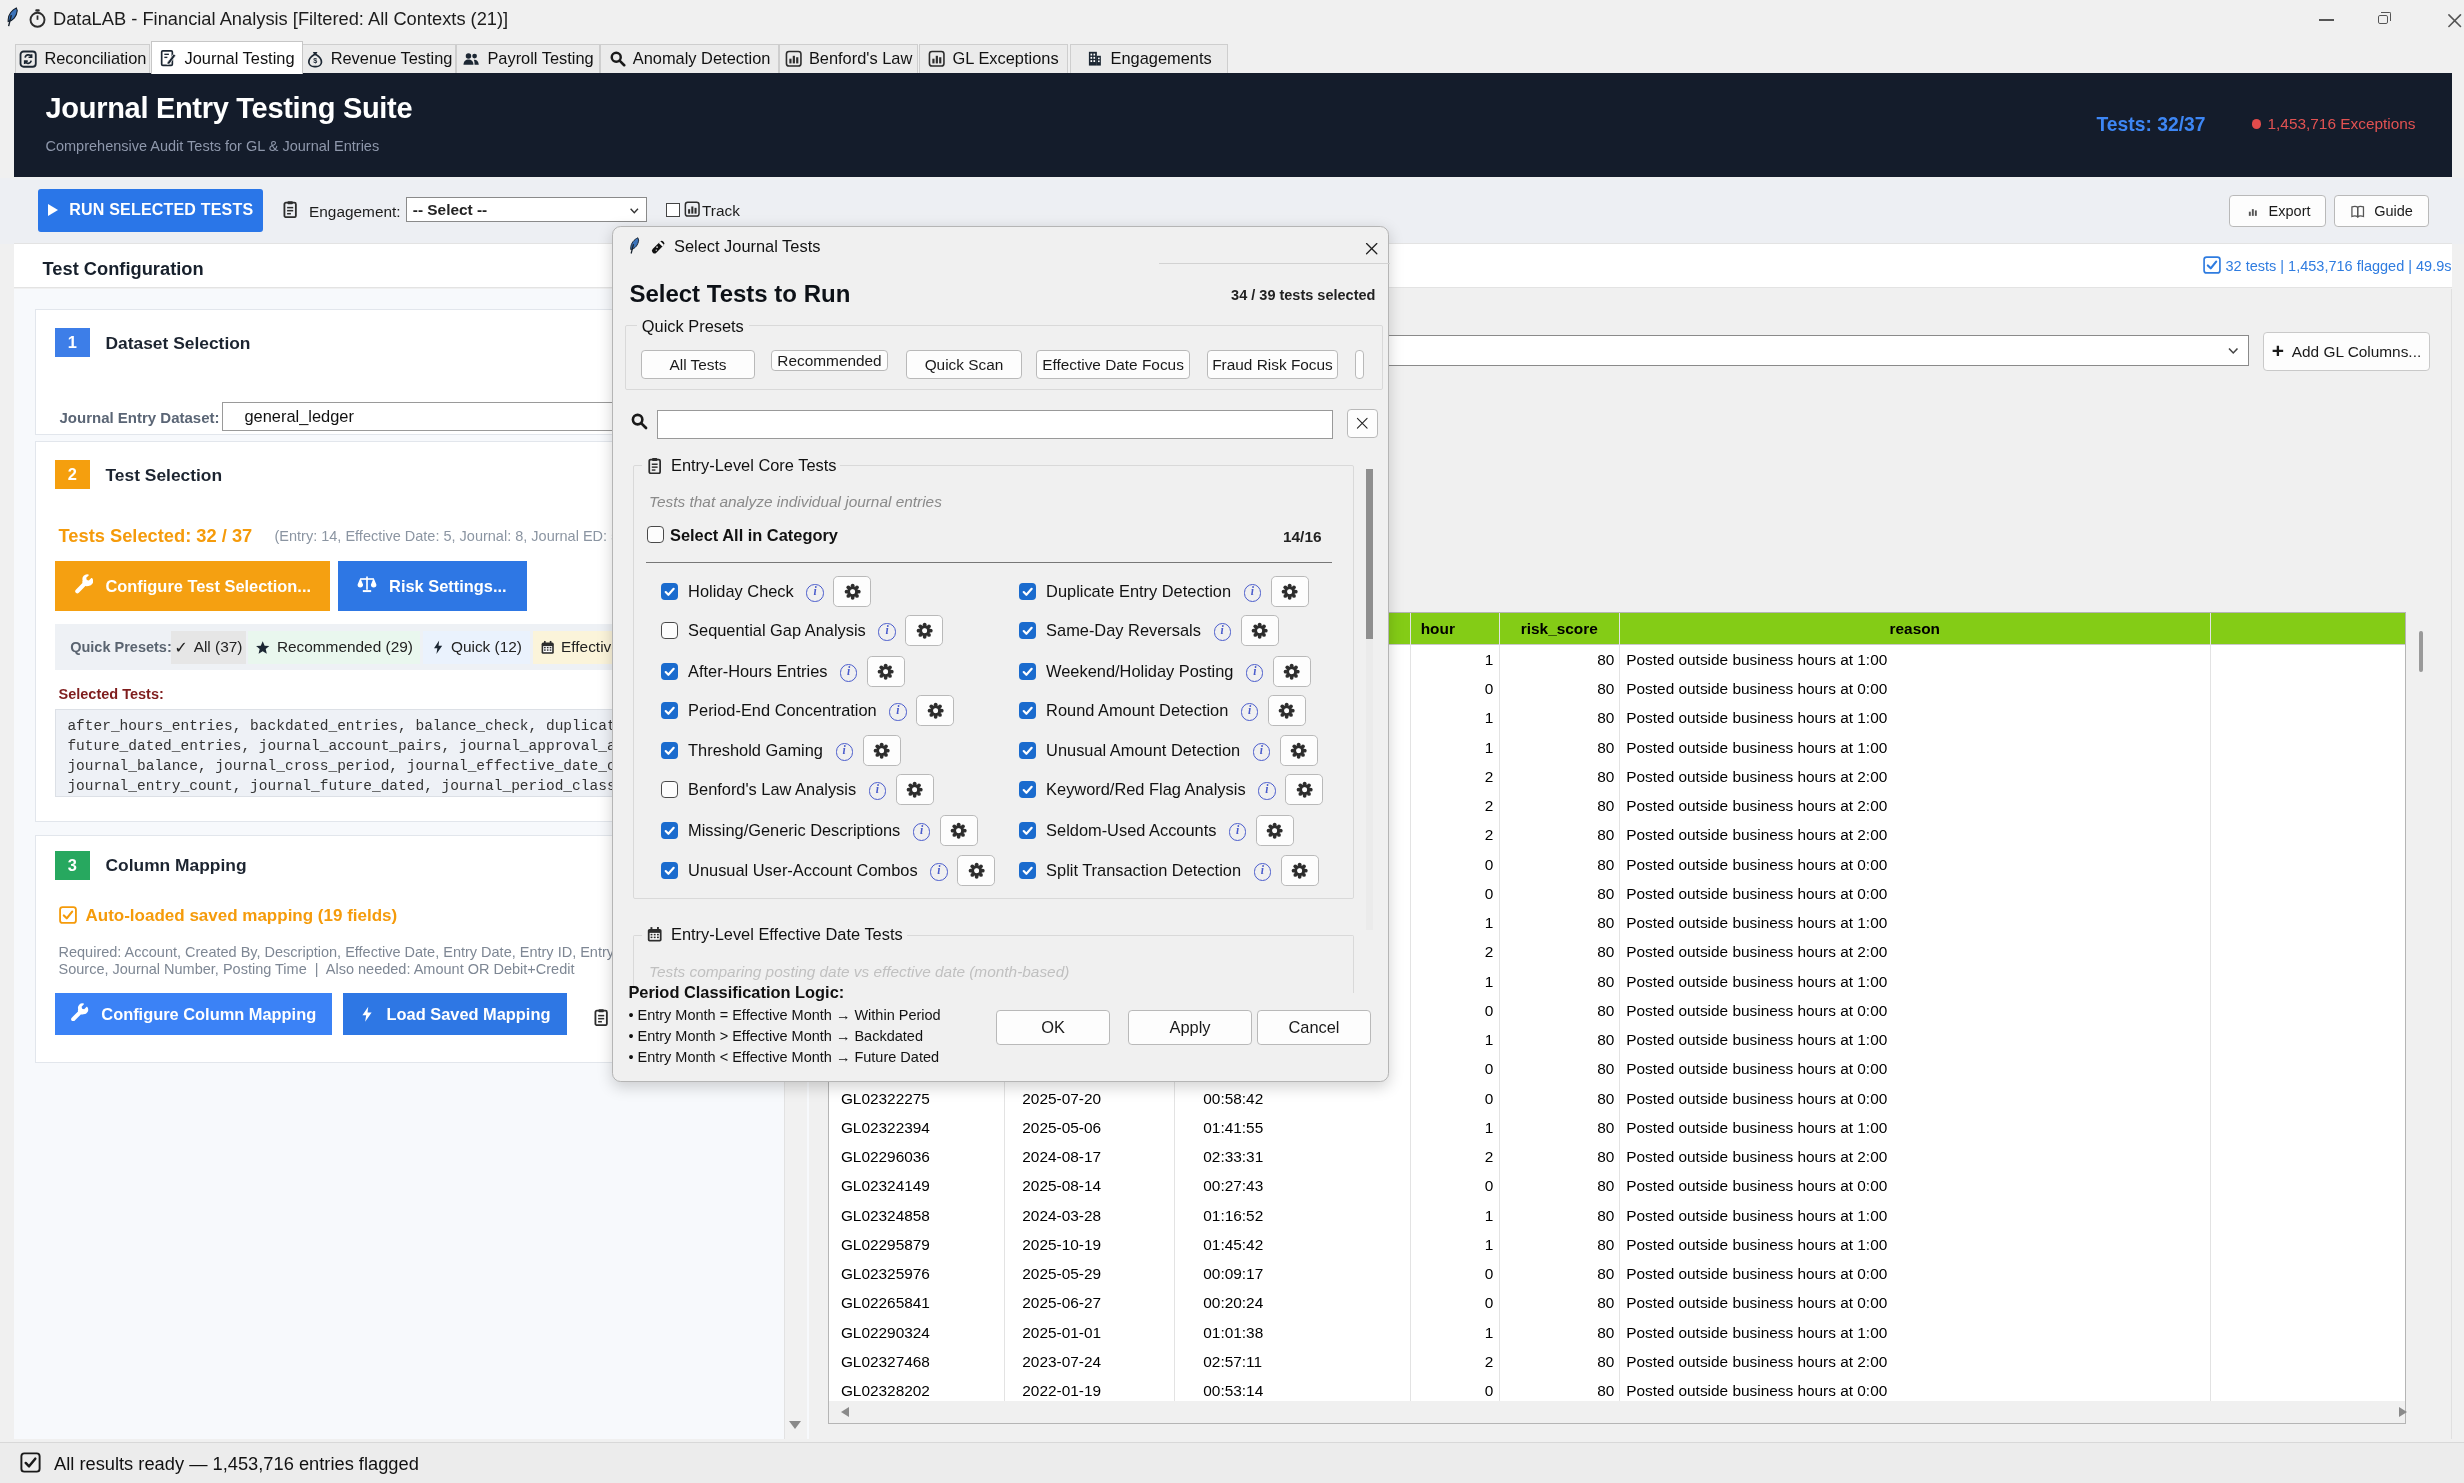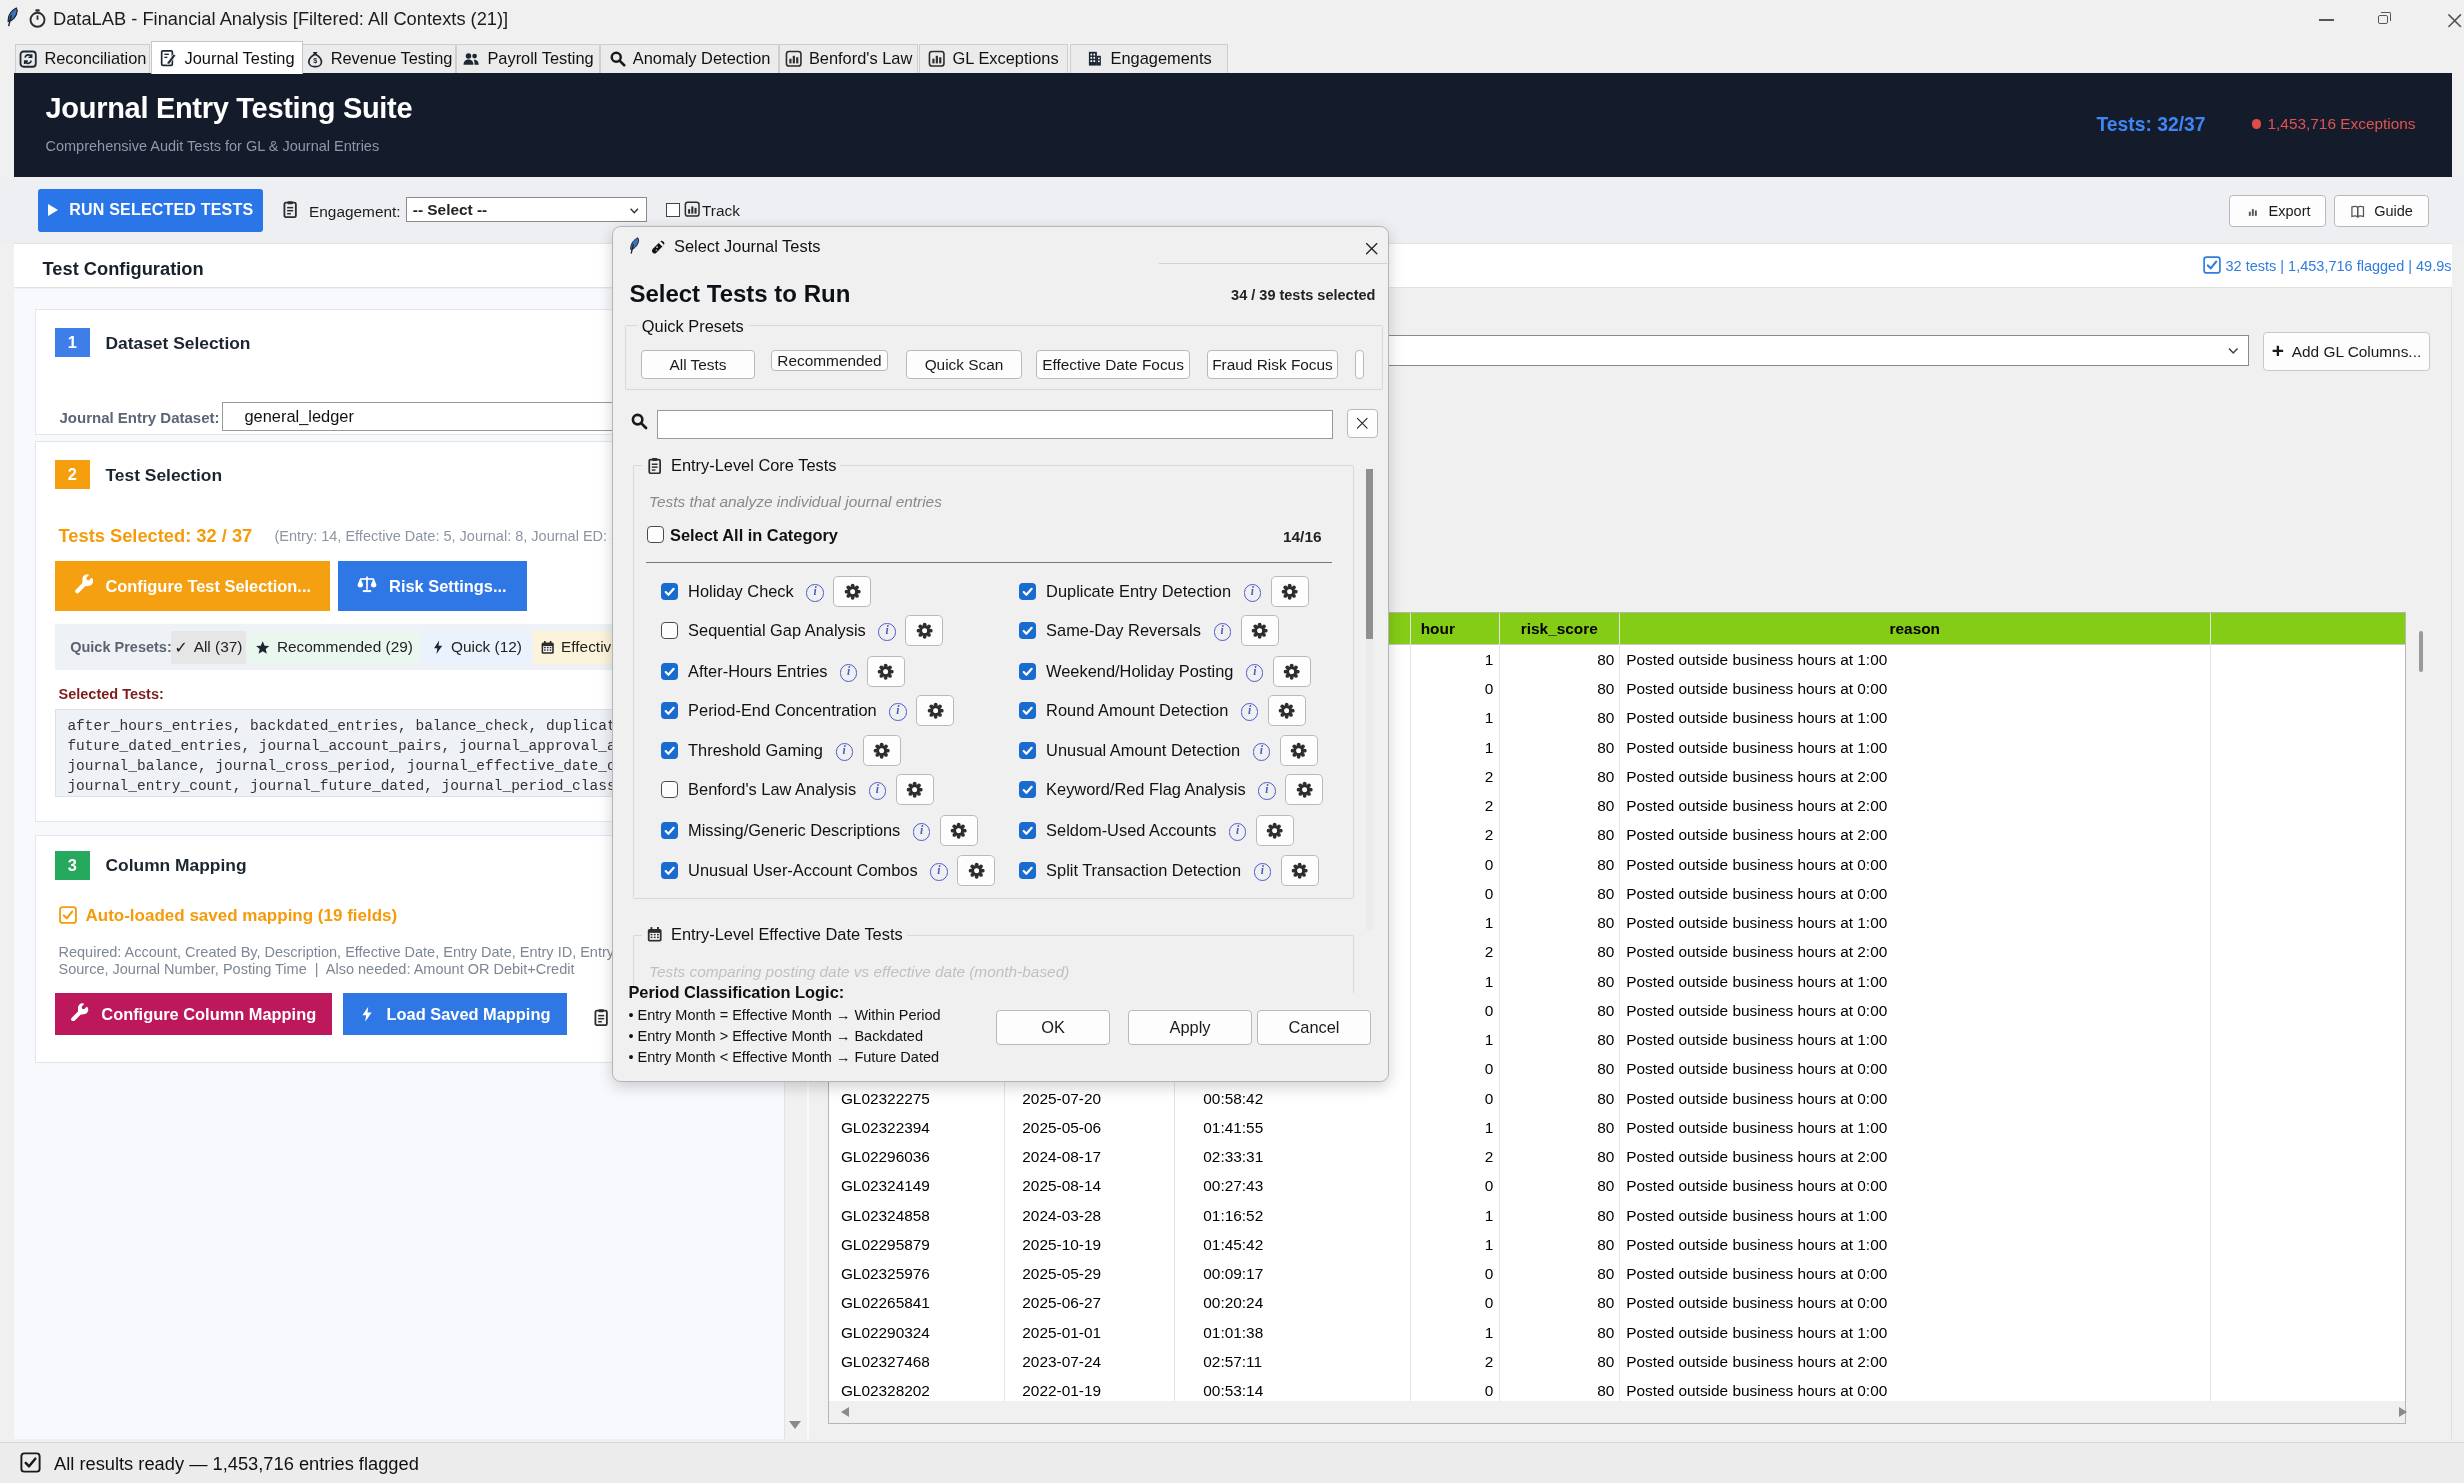--- a/index.html
+++ b/index.html
@@ -236,21 +236,21 @@
 </div>
 <div class="abs" style="left:21px;top:546px;width:743px;height:228px;background:#fff;border:1px solid #e2e6ec">
 <div class="abs" style="left:19.3px;top:15.4px;width:35px;height:29px;background:#27a85f;color:#fff;font-weight:bold;font-size:16.4px;display:flex;align-items:center;justify-content:center">3</div>
 <div class="abs" style="left:70px;top:19.3px;font-size:17.4px;font-weight:bold;color:#1c2430">Column Mapping</div>
 <div class="abs" style="left:22px;top:69px"><svg width="20" height="20" viewBox="0 0 24 24">
           <rect x="2.5" y="2.5" width="19" height="19" rx="3" fill="none" stroke="#f59b0b" stroke-width="2.2"></rect>
           <path d="M7 12.5 L10.5 16 L17 8" fill="none" stroke="#f59b0b" stroke-width="2.6" stroke-linecap="round" stroke-linejoin="round"></path>
         </svg></div>
 <div class="abs" style="left:50px;top:70px;font-size:17px;font-weight:bold;color:#f59b0b">Auto-loaded saved mapping (19 fields)</div>
 <div class="abs" style="left:23px;top:108px;font-size:14.5px;color:#7e8794;line-height:17px">Required: Account, Created By, Description, Effective Date, Entry Date, Entry ID, Entry<br>Source, Journal Number, Posting Time&nbsp; |&nbsp; Also needed: Amount OR Debit+Credit</div>
-<div class="abs" style="left:19.3px;top:157px;width:277px;height:42px;background:#be185d;display:flex;align-items:center;justify-content:center;gap:12.6px">
+<div class="abs" style="left:19.3px;top:157px;width:277px;height:42px;background:#3b82f6;display:flex;align-items:center;justify-content:center;gap:12.6px">
         <span><svg width="18.3" height="18.3" viewBox="0 0 24 24">
             <path d="M22.7 5.3c-.2-.5-.8-.6-1.2-.2l-3 3-2.6-.7-.7-2.6 3-3c.4-.4.2-1-.3-1.2A6 6 0 0 0 10.7 8.2c-.4 1-.5 2.1-.2 3.1l-8.2 8.2a2.6 2.6 0 1 0 3.7 3.7l8.2-8.2c1 .3 2.1.2 3.1-.2a6 6 0 0 0 5.4-9.5z" fill="#fff"></path>
           </svg></span>
         <span style="color:#fff;font-weight:bold;font-size:16.4px">Configure Column Mapping</span>
       </div>
 <div class="abs" style="left:307px;top:157px;width:224px;height:42px;background:#2e77e4;display:flex;align-items:center;justify-content:center;gap:11.6px">
         <svg width="16.4" height="16.4" viewBox="0 0 24 24">
           <path d="M13.5 1 L5 13.5 L10.5 13.5 L9 23 L18.5 9.5 L12.5 9.5 Z" fill="#fff"></path>
         </svg>
         <span style="color:#fff;font-weight:bold;font-size:16.4px">Load Saved Mapping</span>

